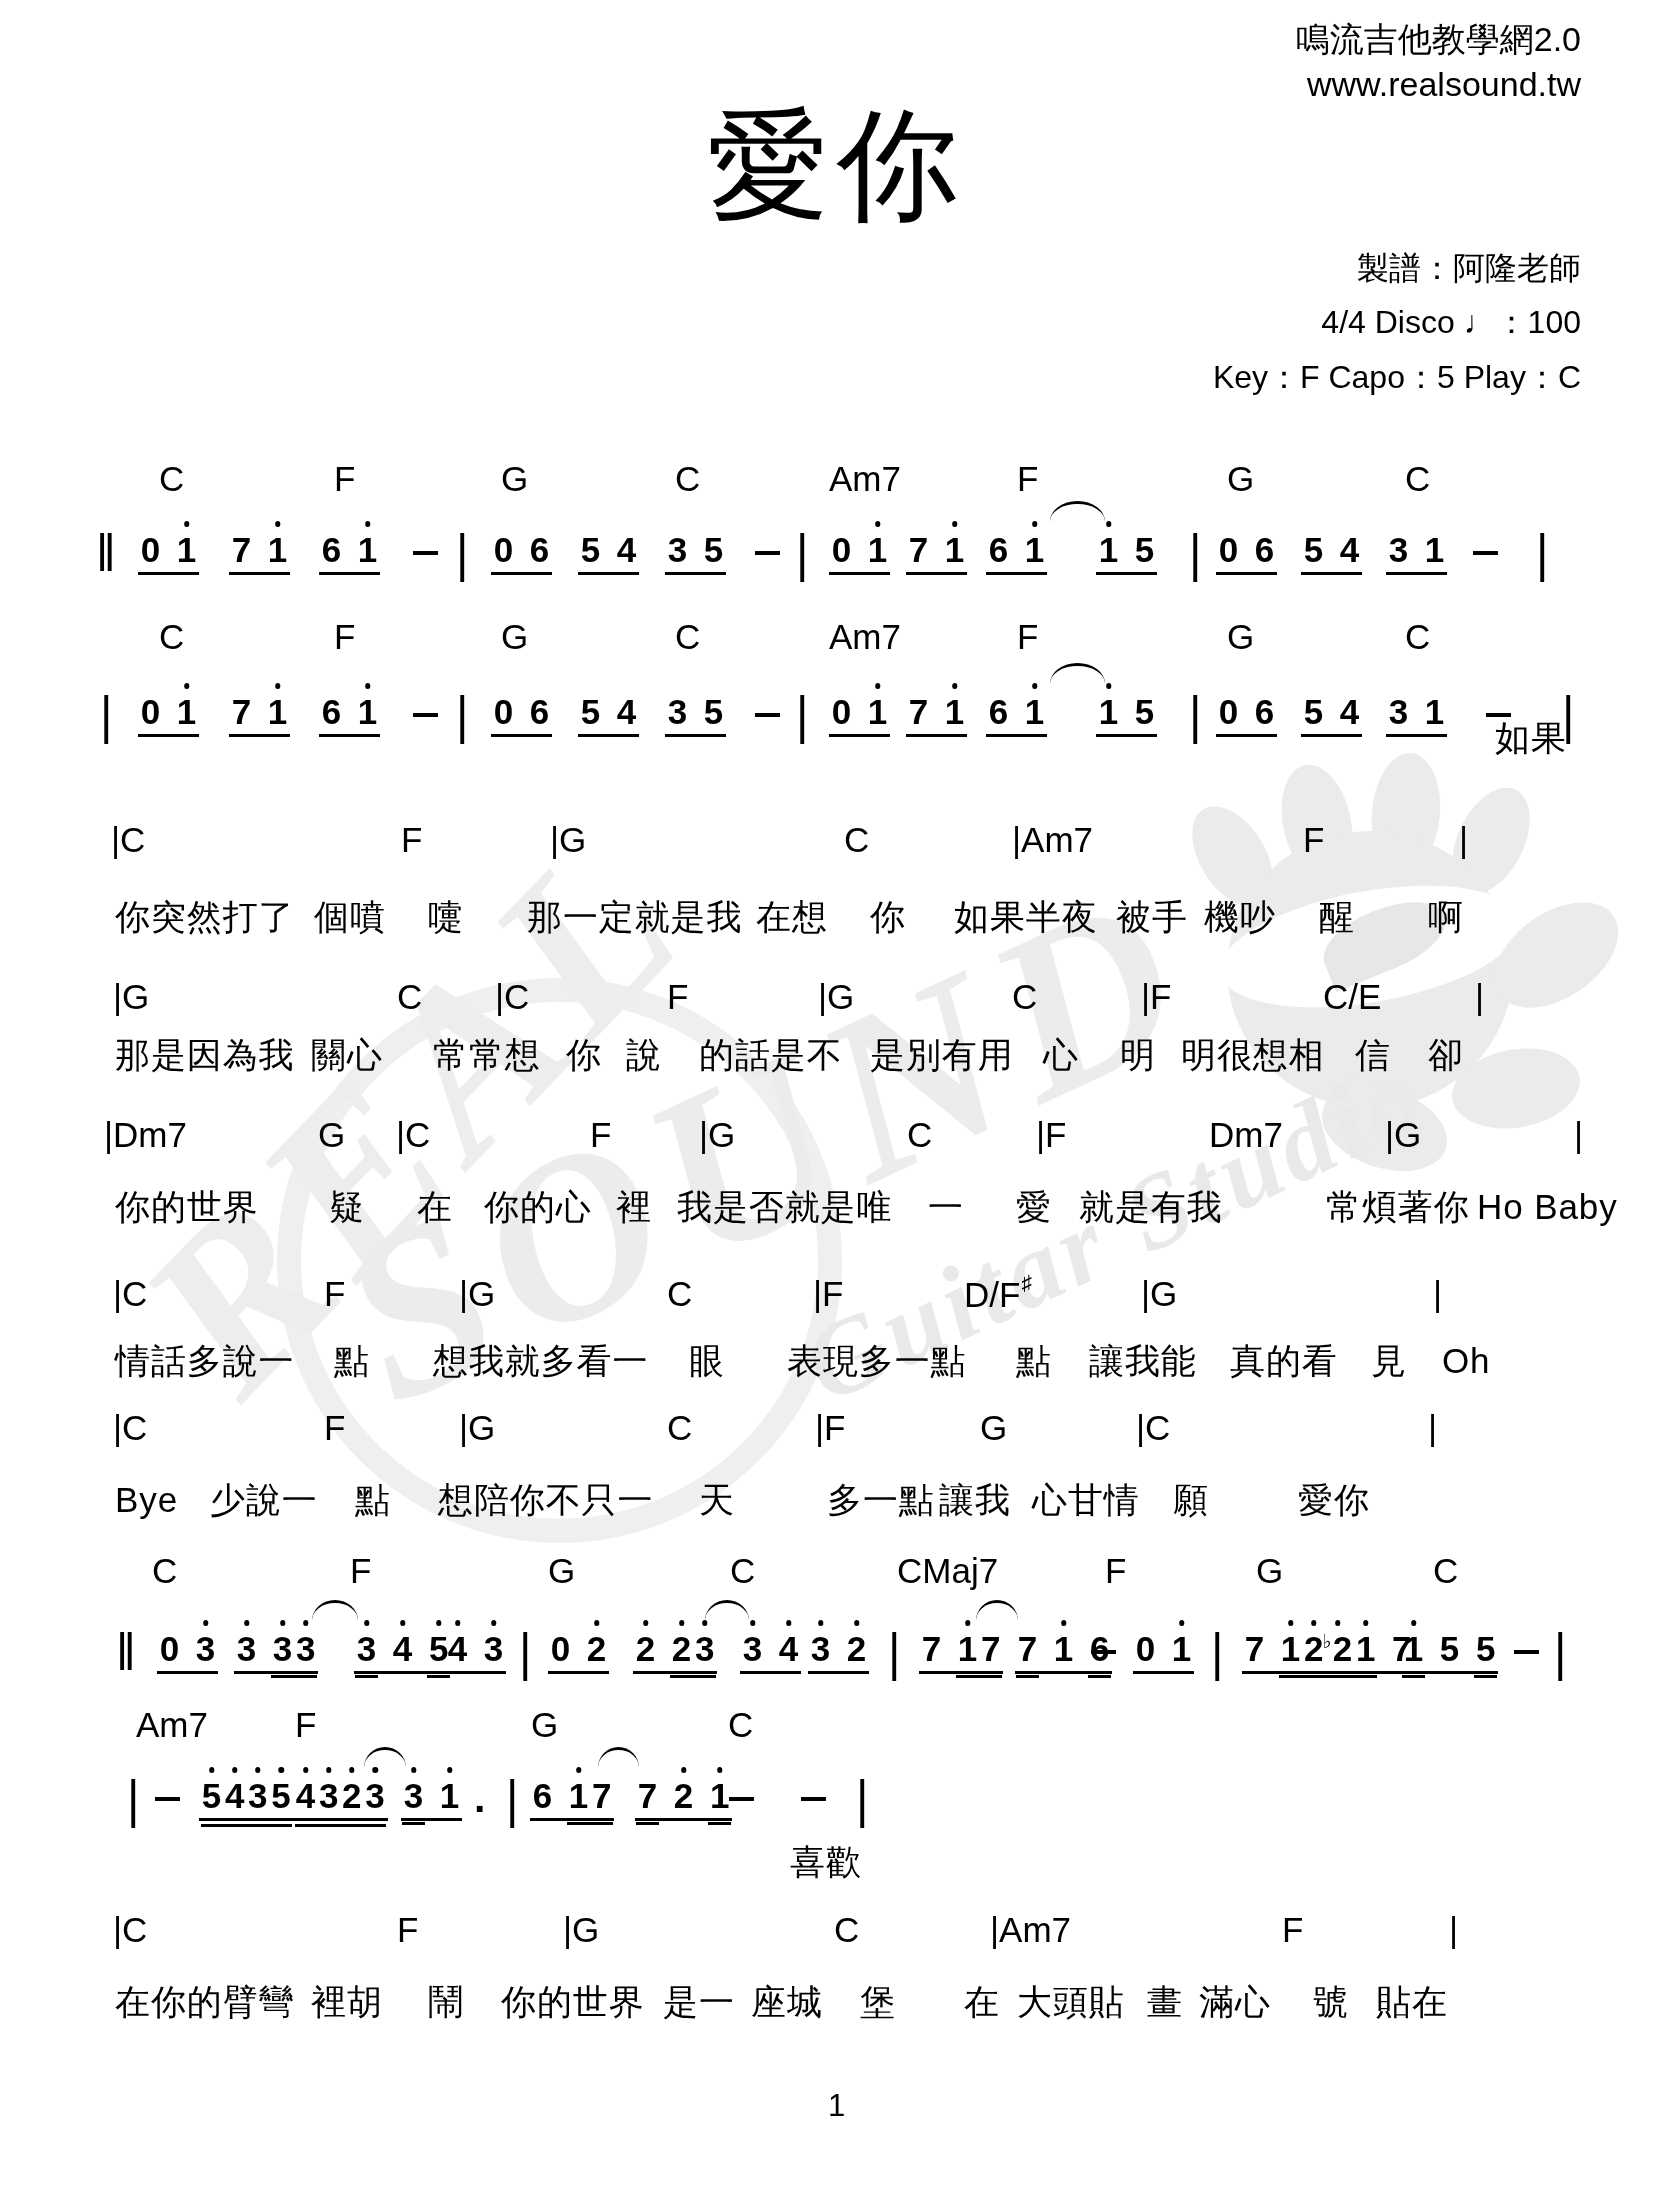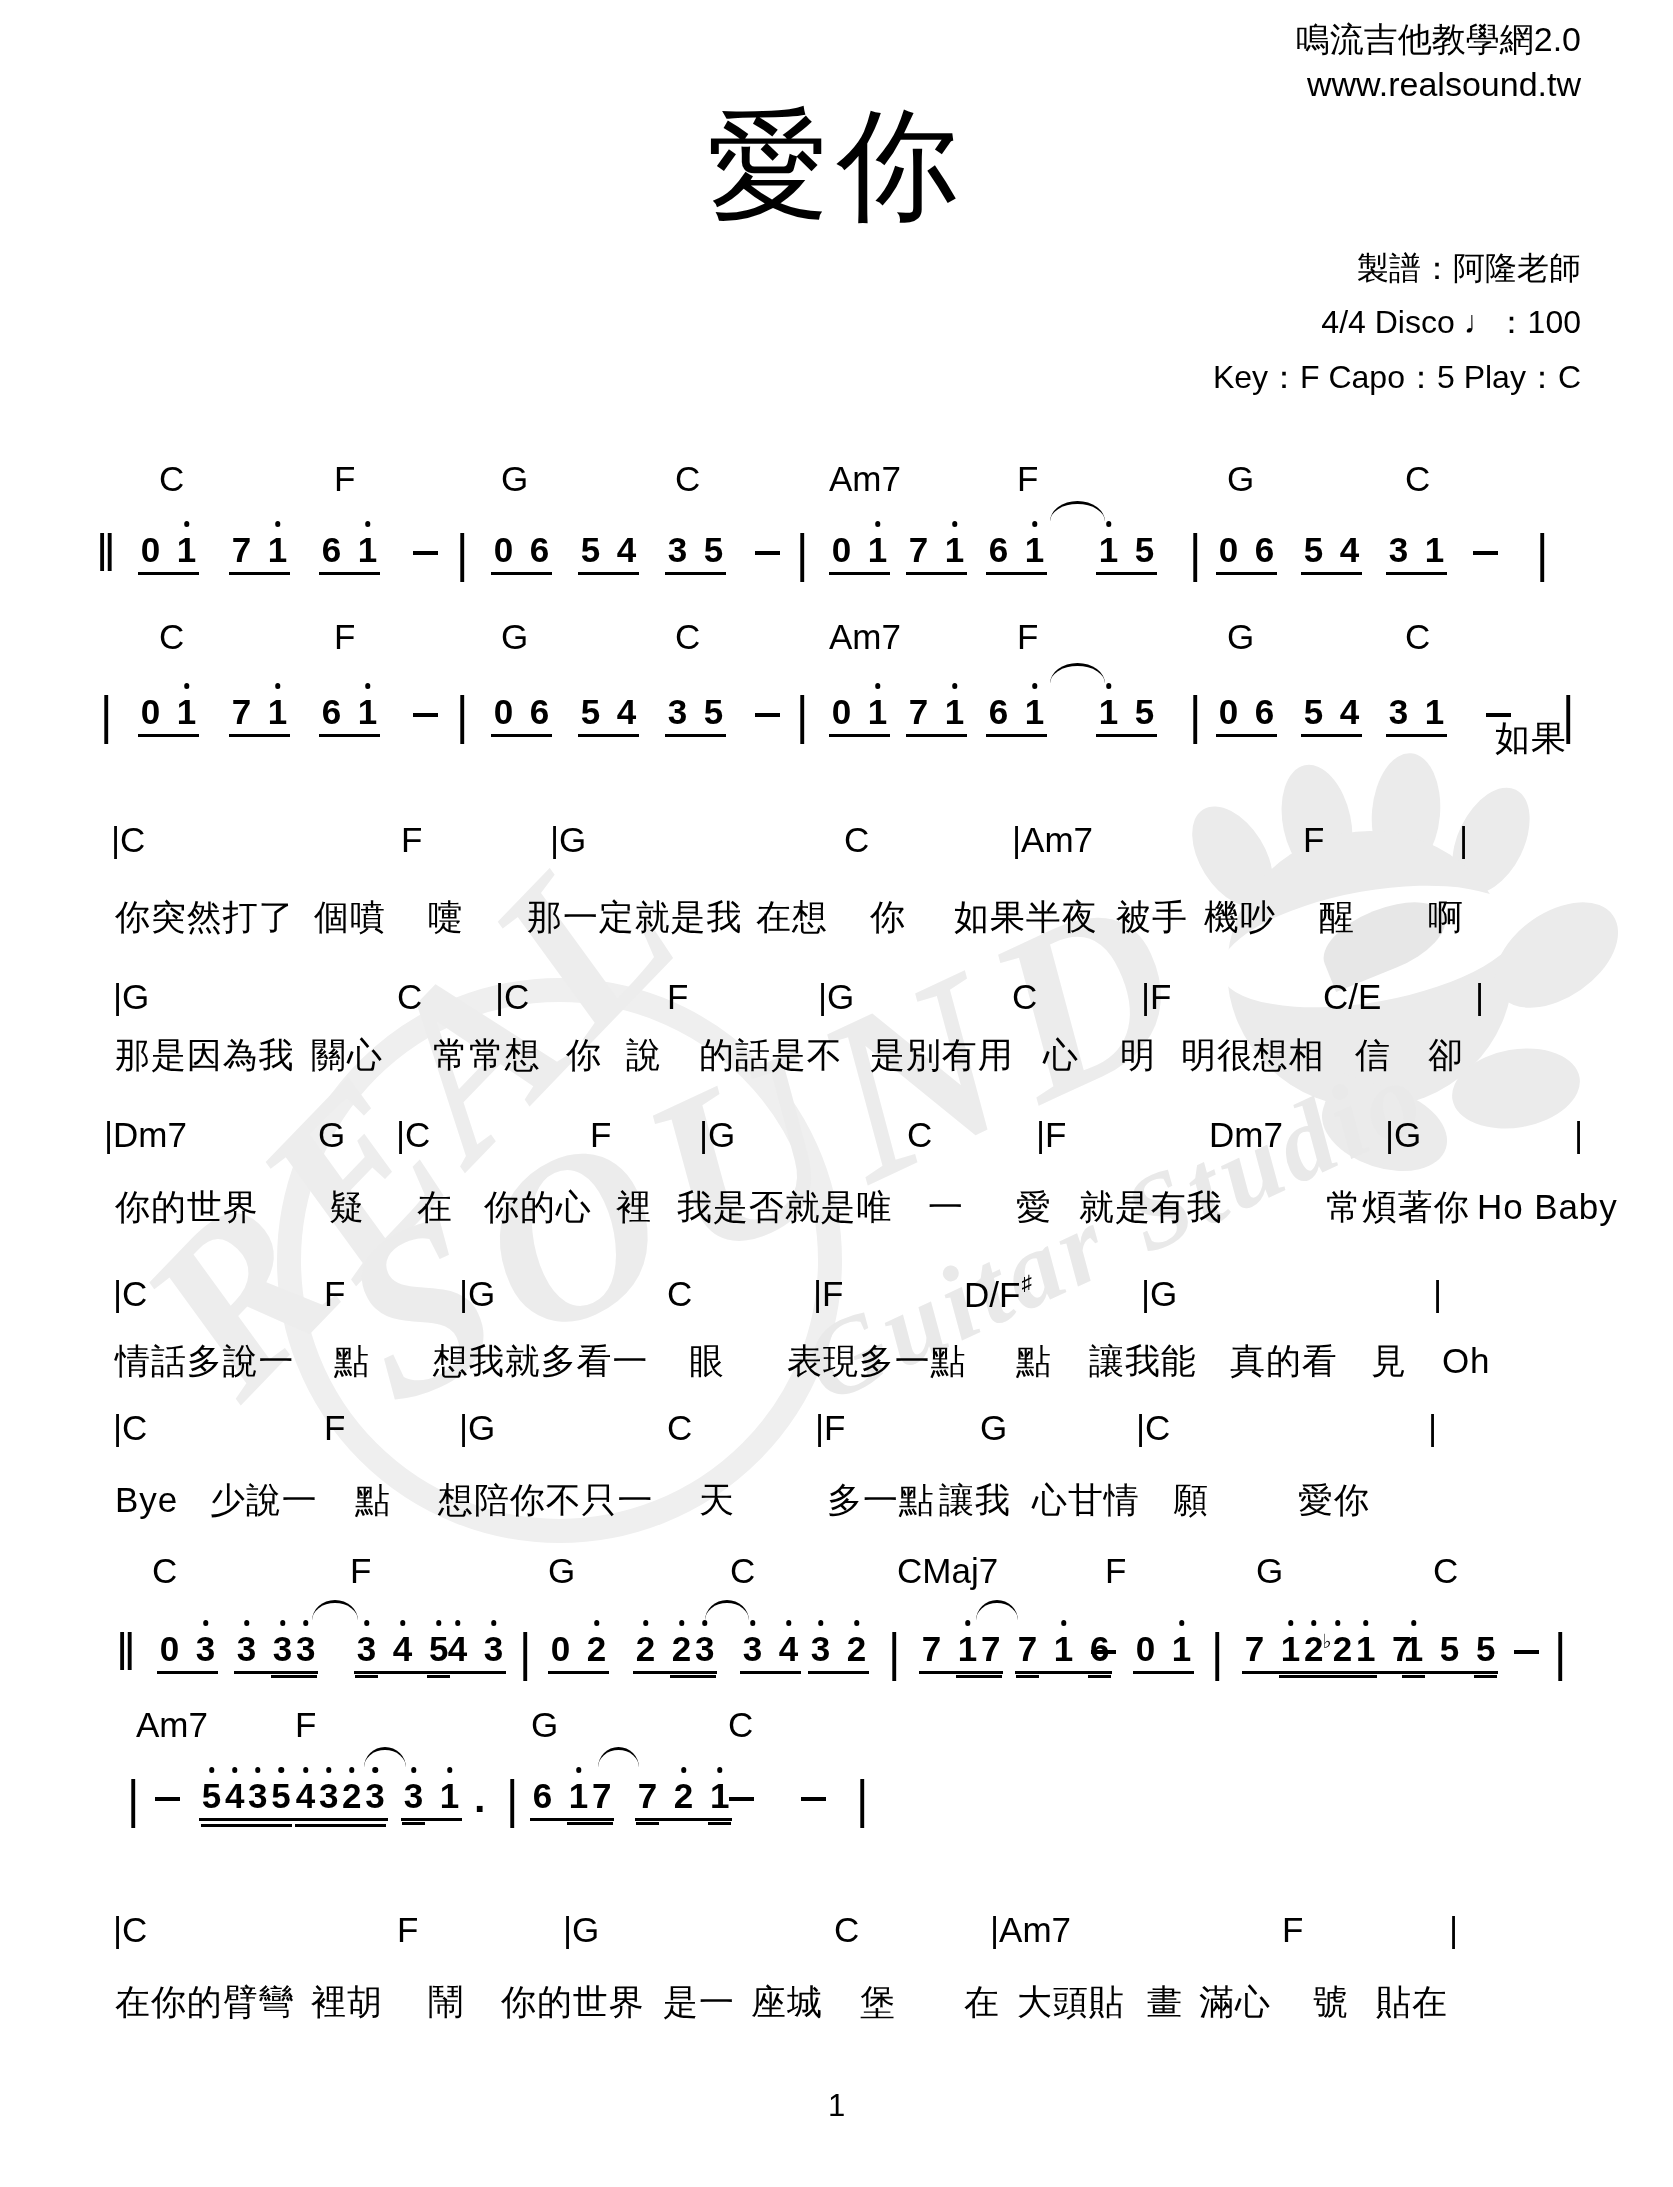--- a/index.html
+++ b/index.html
@@ -481,20 +481,23 @@
         <span class="slur" style="width: 41px; left: 598px;"></span>
         <span class="grp" style="left: 635px;">
           <span class="note u2">7</span>
           <span class="note d">2</span>
           <span class="note d u2">1</span>
         </span>
         <span class="dash" style="left: 729px;"></span>
         <span class="dash" style="left: 801px;"></span>
         <span class="bar" style="left: 856px;">|</span>
       </div>
+      <div class="row lyrics" style="top: 1844px;">
+        <span class="lyr" style="left: 790px;">喜歡</span>
+      </div>
       <div class="row chords" style="top: 1912px;">
         <span class="chord" style="left: 113px;">|C</span>
         <span class="chord" style="left: 397px;">F</span>
         <span class="chord" style="left: 563px;">|G</span>
         <span class="chord" style="left: 834px;">C</span>
         <span class="chord" style="left: 990px;">|Am7</span>
         <span class="chord" style="left: 1282px;">F</span>
         <span class="chord" style="left: 1449px;">|</span>
       </div>
       <div class="row lyrics" style="top: 1984px;">

